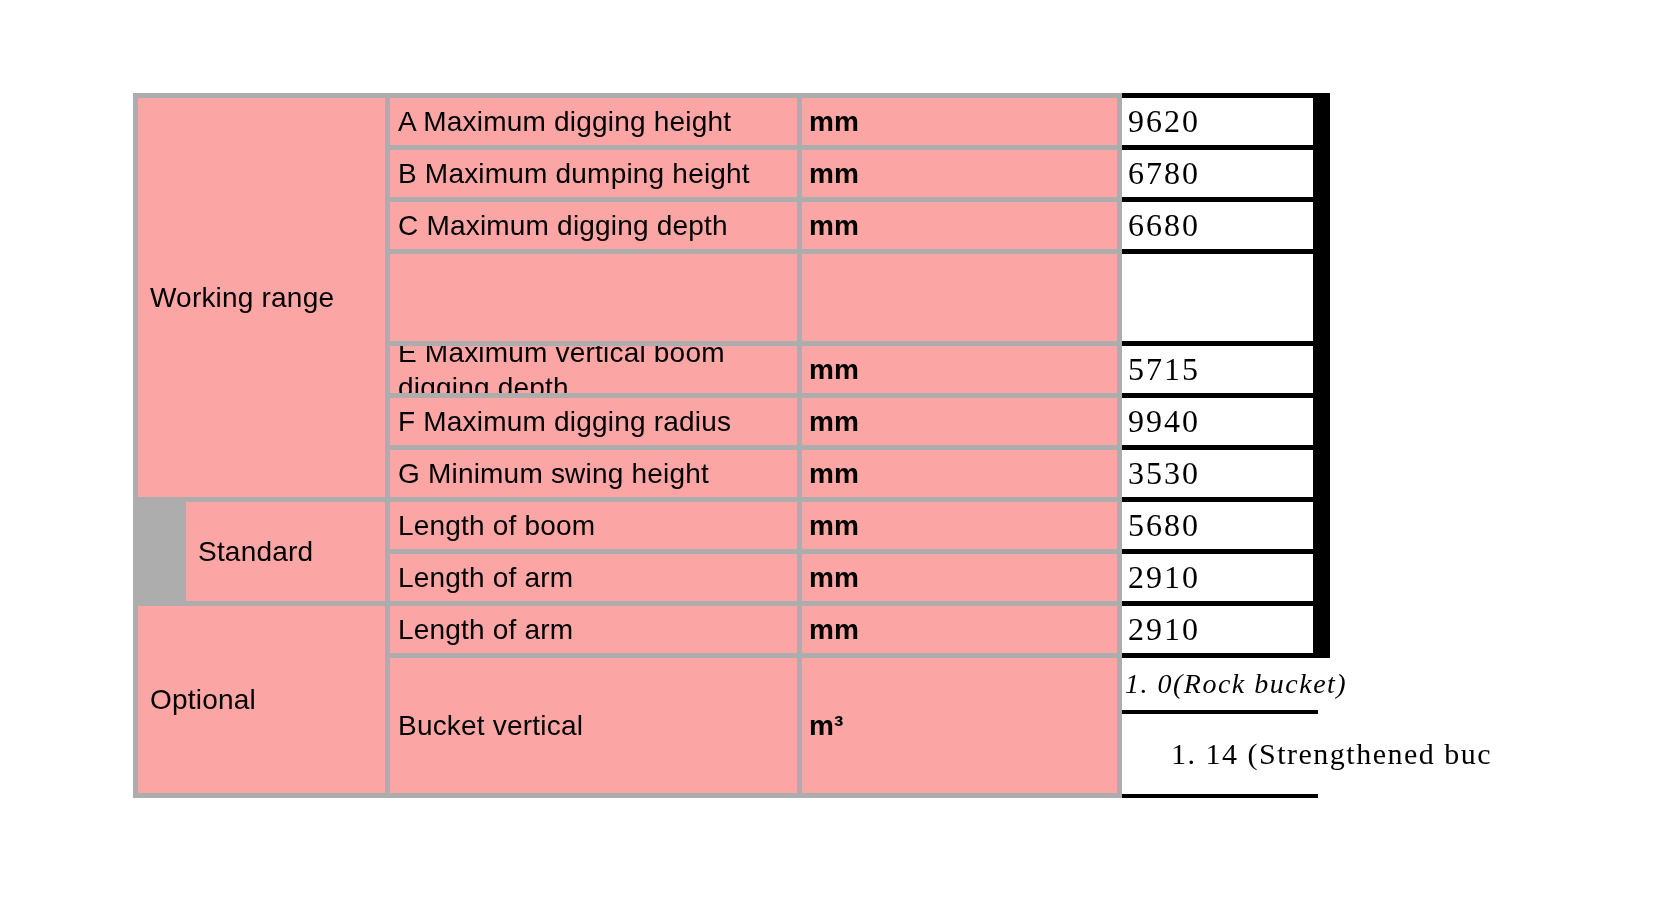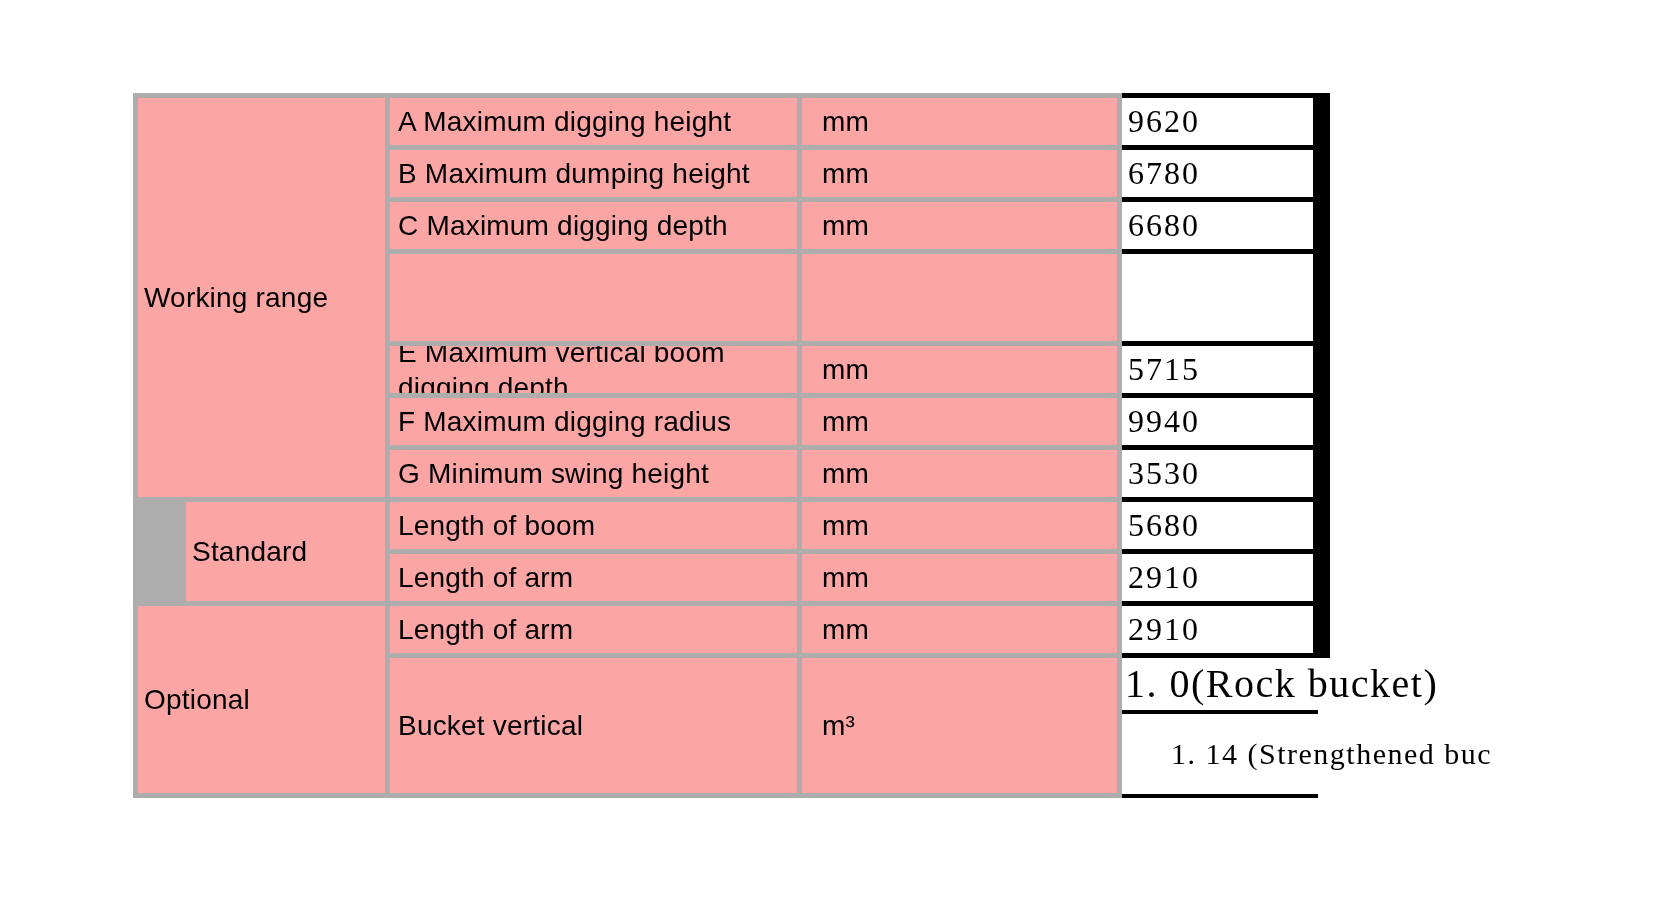--- a/index.html
+++ b/index.html
@@ -12,46 +12,46 @@
     position:absolute;left:133px;top:93px;width:989px;height:705px;
     box-sizing:border-box;background:#adadad;padding:5px;
     display:grid;gap:5px;
     grid-template-columns:247px 407px 315px;
     grid-template-rows:47px 47px 47px 87px 47px 47px 47px 47px 47px 47px 135px;
   }
   .cell{
     background:#fca5a5;display:flex;align-items:center;
     font-size:28px;letter-spacing:0.2px;overflow:hidden;
   }
-  .cat{grid-column:1;padding-left:6px;}
+  .cat{grid-column:1;padding-left:12px;}
   .cat-a{grid-row:1 / span 7;}
   .cat-b{grid-row:8 / span 2;margin-left:48px;}
   .cat-c{grid-row:10 / span 2;}
   .c2{grid-column:2;padding-left:8px;}
-  .c3{grid-column:3;padding-left:20px;}
+  .c3{grid-column:3;padding-left:7px;font-weight:bold;}
   .r1{grid-row:1}.r2{grid-row:2}.r3{grid-row:3}.r4{grid-row:4}.r5{grid-row:5}
   .r6{grid-row:6}.r7{grid-row:7}.r8{grid-row:8}.r9{grid-row:9}.r10{grid-row:10}.r11{grid-row:11}
   .clip span{display:block;max-width:335px;line-height:35px;}
   
   .black-box{
     position:absolute;left:1122px;top:93px;width:208px;height:565px;
     box-sizing:border-box;background:#000000;padding:5px 5px 5px 0;
     display:grid;gap:5px;grid-template-columns:191px;
     grid-template-rows:47px 47px 47px 87px 47px 47px 47px 47px 47px 47px;
   }
   .vcell{
     background:#ffffff;display:flex;align-items:center;padding-left:6px;
     font-family:"Liberation Serif",serif;font-size:32px;letter-spacing:2px;
   }
   
   .bucket-line1{
     position:absolute;left:1122px;top:658px;height:56px;width:196px;
     box-sizing:border-box;border-bottom:4px solid #000;
-    font-family:"Liberation Serif",serif;font-size:40px;letter-spacing:1.5px;
-    line-height:52px;white-space:nowrap;padding-left:3px;
+    font-family:"Liberation Serif",serif;font-size:28px;letter-spacing:1.5px;
+    line-height:52px;white-space:nowrap;padding-left:3px;font-style:italic;
   }
   .bucket-line2{
     position:absolute;left:1162px;top:714px;height:80px;width:345px;
     overflow:hidden;white-space:nowrap;padding-left:9px;box-sizing:border-box;
     font-family:"Liberation Serif",serif;font-size:30px;letter-spacing:1.5px;
     line-height:80px;
   }
   .bucket-underline2{
     position:absolute;left:1122px;top:794px;width:196px;height:4px;background:#000;
   }

